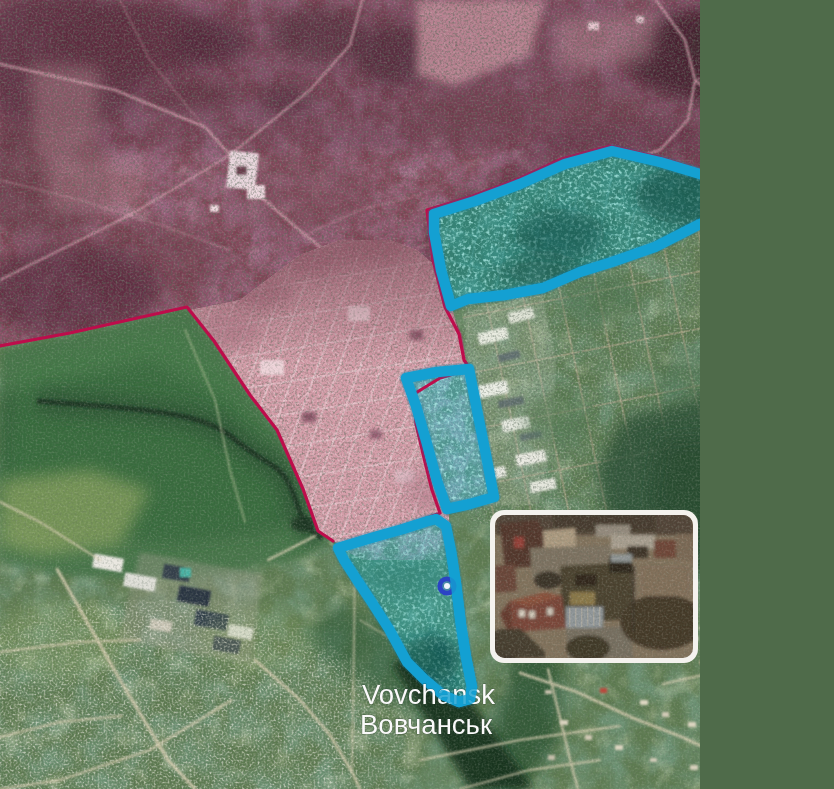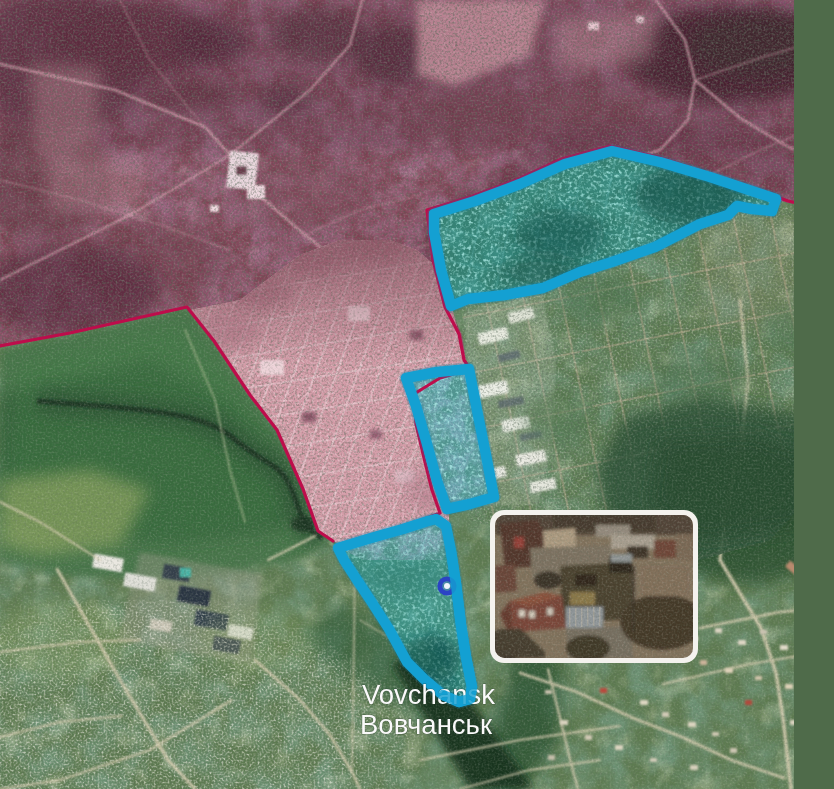--- a/index.html
+++ b/index.html
@@ -1,16 +1,16 @@
 <!DOCTYPE html>
 <html><head>
 <meta charset="utf-8">
 <style>
 html,body{margin:0;padding:0;background:#4f6b4a;}
-#wrap{position:relative;width:794px;height:789px;overflow:hidden;font-family:"Liberation Sans",sans-serif;}
+#wrap{position:relative;width:700px;height:789px;overflow:hidden;font-family:"Liberation Sans",sans-serif;}
 svg{display:block;}
 </style>
 </head>
 <body>
 <div id="wrap">
 <svg width="834" height="789" viewBox="0 0 834 789">
 <defs>
 <filter id="b1" x="-20%" y="-20%" width="140%" height="140%">
           <feGaussianBlur stdDeviation="1"></feGaussianBlur>
         </filter>

